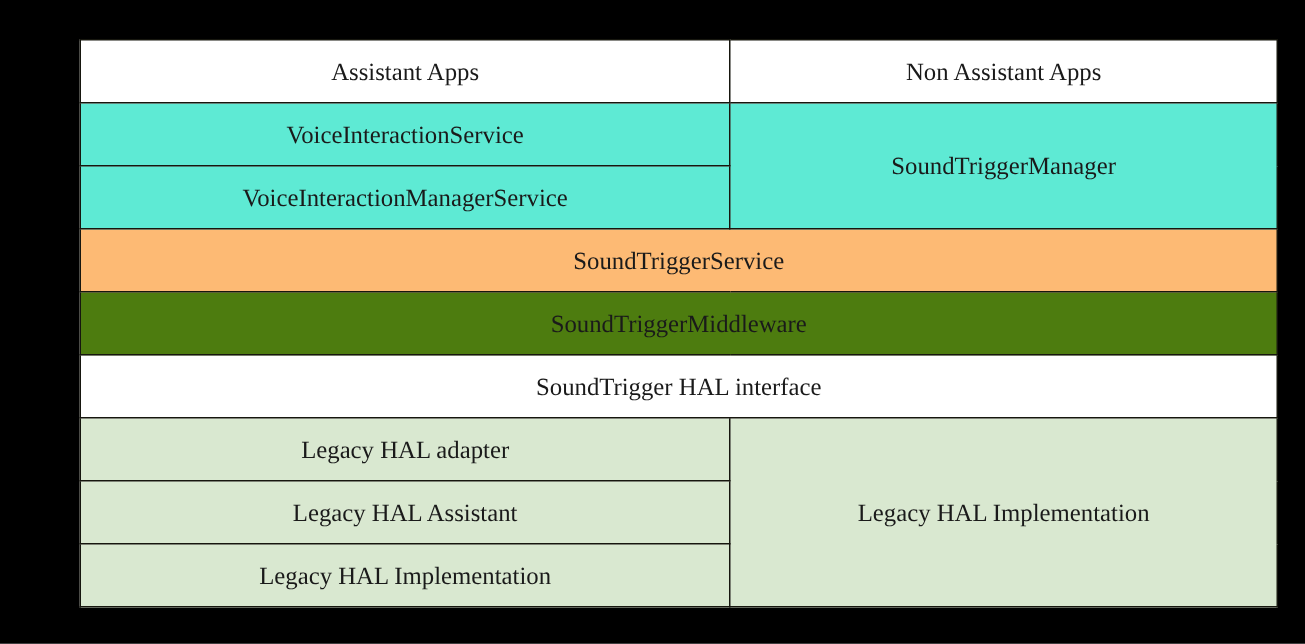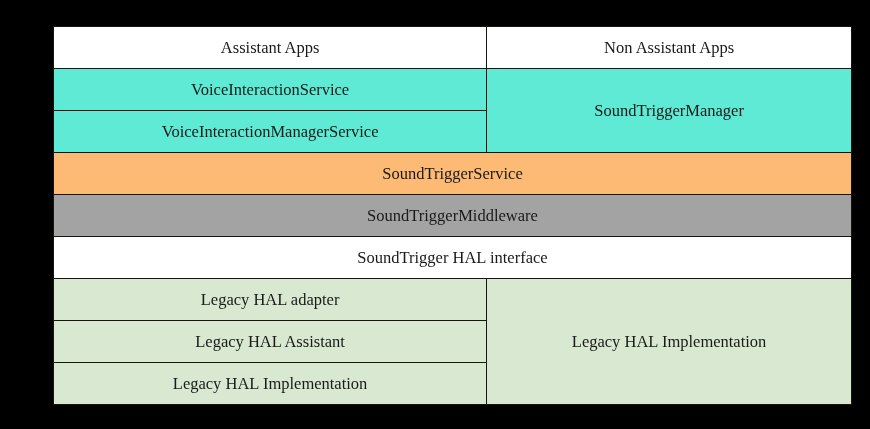--- a/index.html
+++ b/index.html
@@ -38,21 +38,21 @@
     padding: 0 6px;
     height: 42px;
     box-sizing: border-box;
     white-space: nowrap;
   }
   td.col-left  { width: 399px; }
   td.col-right { width: 336px; }
   td.fill-white  { background: #ffffff; }
   td.fill-peach  { background: #5eead4; }
   td.fill-blue   { background: #fdba74; }
-  td.fill-yellow { background: #a3a3a3; }
+  td.fill-yellow { background: #4d7c0f; }
   td.fill-green  { background: #d9e8d0; margin-left: 13px; }
 </style>
 </head>
 <body>
 
 <div id="diagram-root">
   <table class="stack-table">
     <tbody>
 
       <tr>

